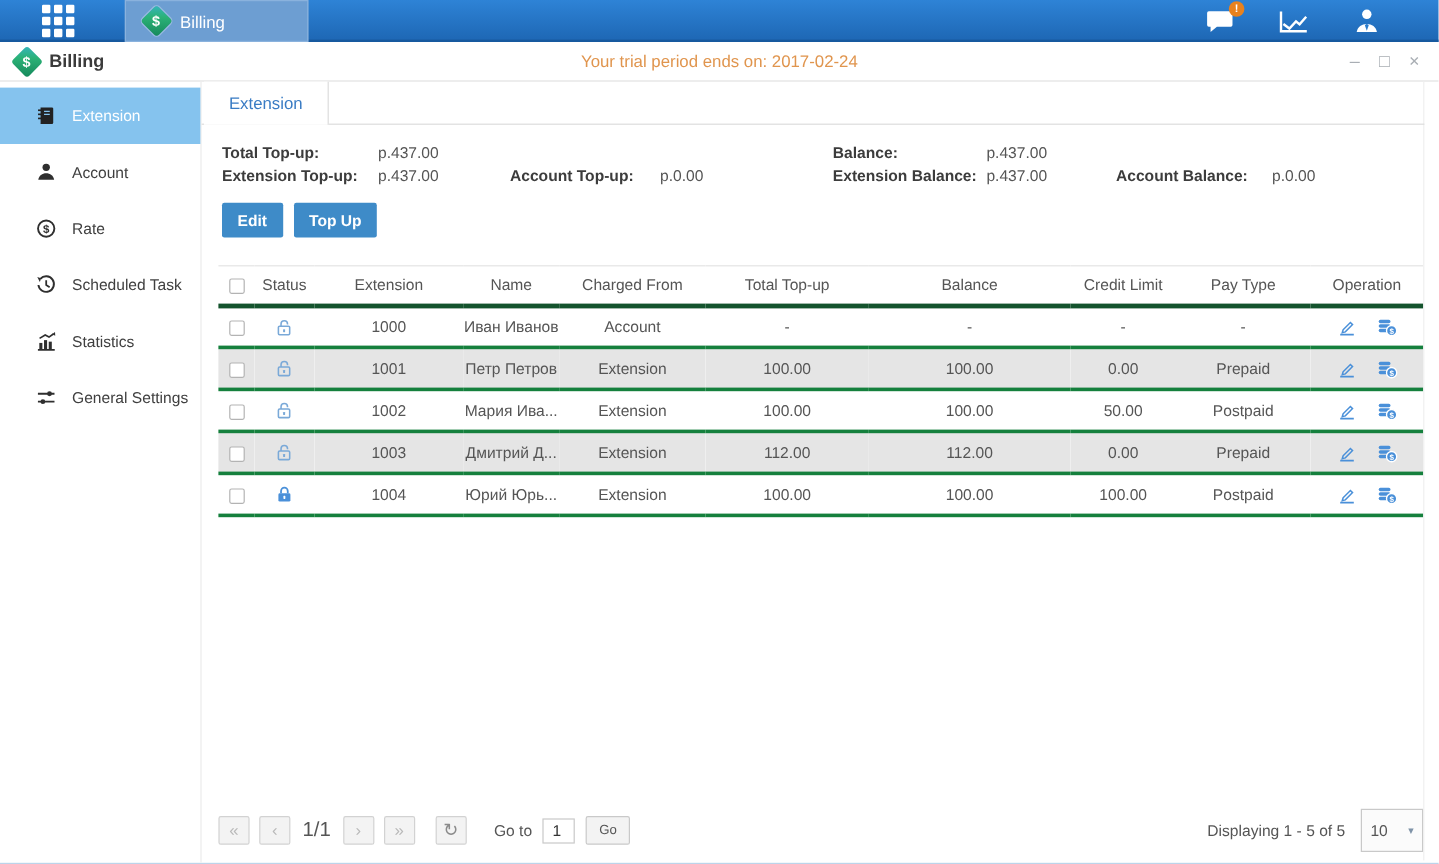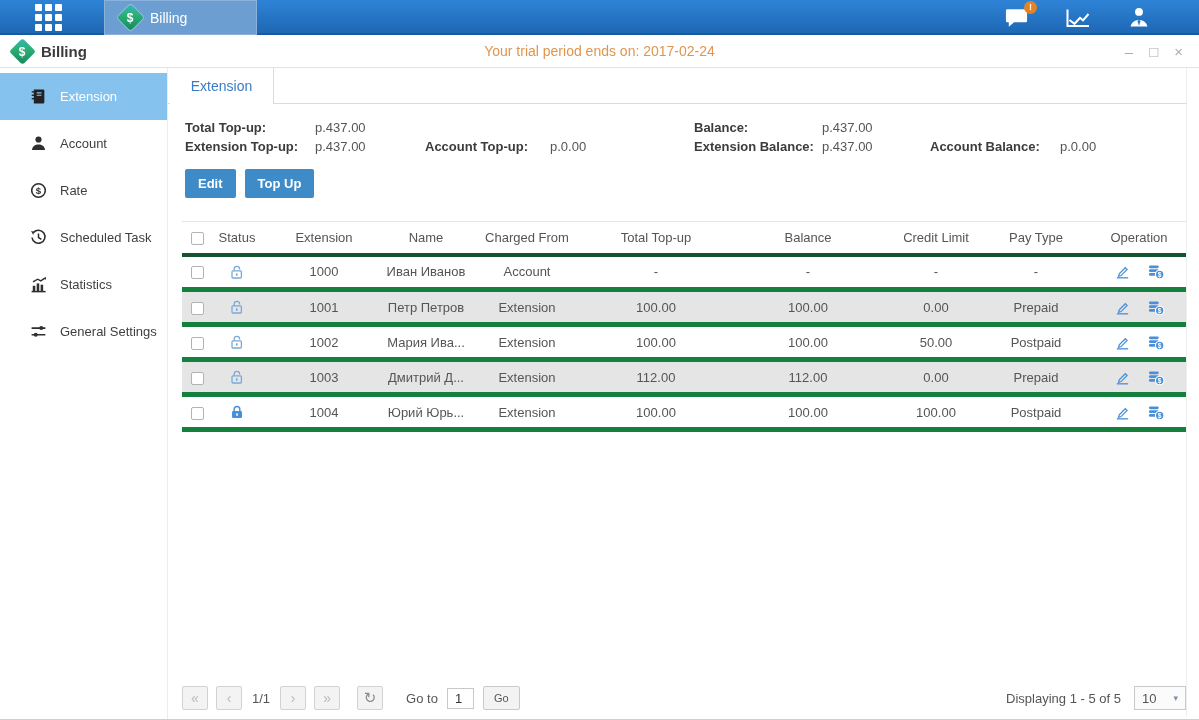--- a/index.html
+++ b/index.html
@@ -44,35 +44,35 @@
   .sum-label { font-weight:bold; color:#3c3c3c; }
   .g-r1c1{grid-row:1;grid-column:1}.g-r1c2{grid-row:1;grid-column:2}.g-r1c5{grid-row:1;grid-column:5}.g-r1c6{grid-row:1;grid-column:6}
   .g-r2c1{grid-row:2;grid-column:1}.g-r2c2{grid-row:2;grid-column:2}.g-r2c3{grid-row:2;grid-column:3}.g-r2c4{grid-row:2;grid-column:4}
   .g-r2c5{grid-row:2;grid-column:5}.g-r2c6{grid-row:2;grid-column:6}.g-r2c7{grid-row:2;grid-column:7}.g-r2c8{grid-row:2;grid-column:8}
 
   .actions { display:flex; gap:9px; margin:15px 0 0 17px; }
   .btn-blue { background:#3e8bc8; color:#fff; font-size:13px; font-weight:bold; border:none; border-radius:2px; height:29px; padding:0 13px; min-width:46px; cursor:pointer; font-family:inherit; }
 
   table.ext { border-collapse:collapse; margin:23px 13px 0 14px; width:1004px; table-layout:fixed; font-size:13px; color:#555; }
   table.ext th { font-weight:normal; color:#555; height:33px; border-top:1px solid #e4e4e4; border-bottom:4px solid #14532d; text-align:center; padding:0; }
-  table.ext td { height:35px; border-bottom:5px solid #15803d; text-align:center; padding:0; overflow:hidden; white-space:nowrap; }
+  table.ext td { height:35px; border-bottom:3px solid #15803d; text-align:center; padding:0; overflow:hidden; white-space:nowrap; }
   table.ext tr.stripe { background:#e5e5e5; }
   .cb { display:inline-block; width:13px; height:13px; border:1px solid #b3b3b3; border-radius:2px; background:#fff; vertical-align:middle; cursor:pointer; }
   td.op span { display:inline-flex; margin:0 8px; cursor:pointer; vertical-align:middle; }
   .status-slot { display:inline-flex; vertical-align:middle; }
 
   .footer { margin-top:auto; display:flex; align-items:center; padding:0 13px 9px 14px; }
   .pg-btn { width:26px; height:24px; background:#f3f3f3; border:1px solid #d2d2d2; border-radius:2px; display:flex; align-items:center; justify-content:center; color:#b9b9b9; font-size:14px; margin-right:8px; cursor:pointer; }
   .pg-btn.refresh { color:#8b8b8b; font-size:15px; margin-left:9px; }
-  .pg-text { font-size:13px; color:#555; margin:0 10px 0 2px; }
+  .pg-text { font-size:17px; color:#555; margin:0 10px 0 2px; }
   .goto-label { font-size:13px; color:#555; margin:0 9px 0 15px; }
   .goto-input { width:27px; height:21px; border:1px solid #c9c9c9; font-size:13px; color:#333; padding:0 0 0 7px; font-family:inherit; }
   .go-btn { height:24px; padding:0 10px; background:#f3f3f3; border:1px solid #c9c9c9; border-radius:2px; font-size:11px; color:#555; margin-left:9px; cursor:pointer; font-family:inherit; }
   .displaying { margin-left:auto; font-size:13px; color:#555; }
-  .page-size { width:52px; height:24px; border:1px solid #c9c9c9; background:#fbfbfb; display:flex; align-items:center; justify-content:space-between; padding:5px 7px; margin-left:13px; font-size:13px; color:#555; cursor:pointer; }
+  .page-size { width:52px; height:24px; border:1px solid #c9c9c9; background:#fbfbfb; display:flex; align-items:center; justify-content:space-between; padding:17px 7px; margin-left:13px; font-size:13px; color:#555; cursor:pointer; }
   .page-size .arrow { color:#7f93a8; font-size:9px; }
 </style>
 </head>
 <body>
 
 <div class="app">
 
   <div class="topbar">
     <div class="grid-icon">
       <span></span>

